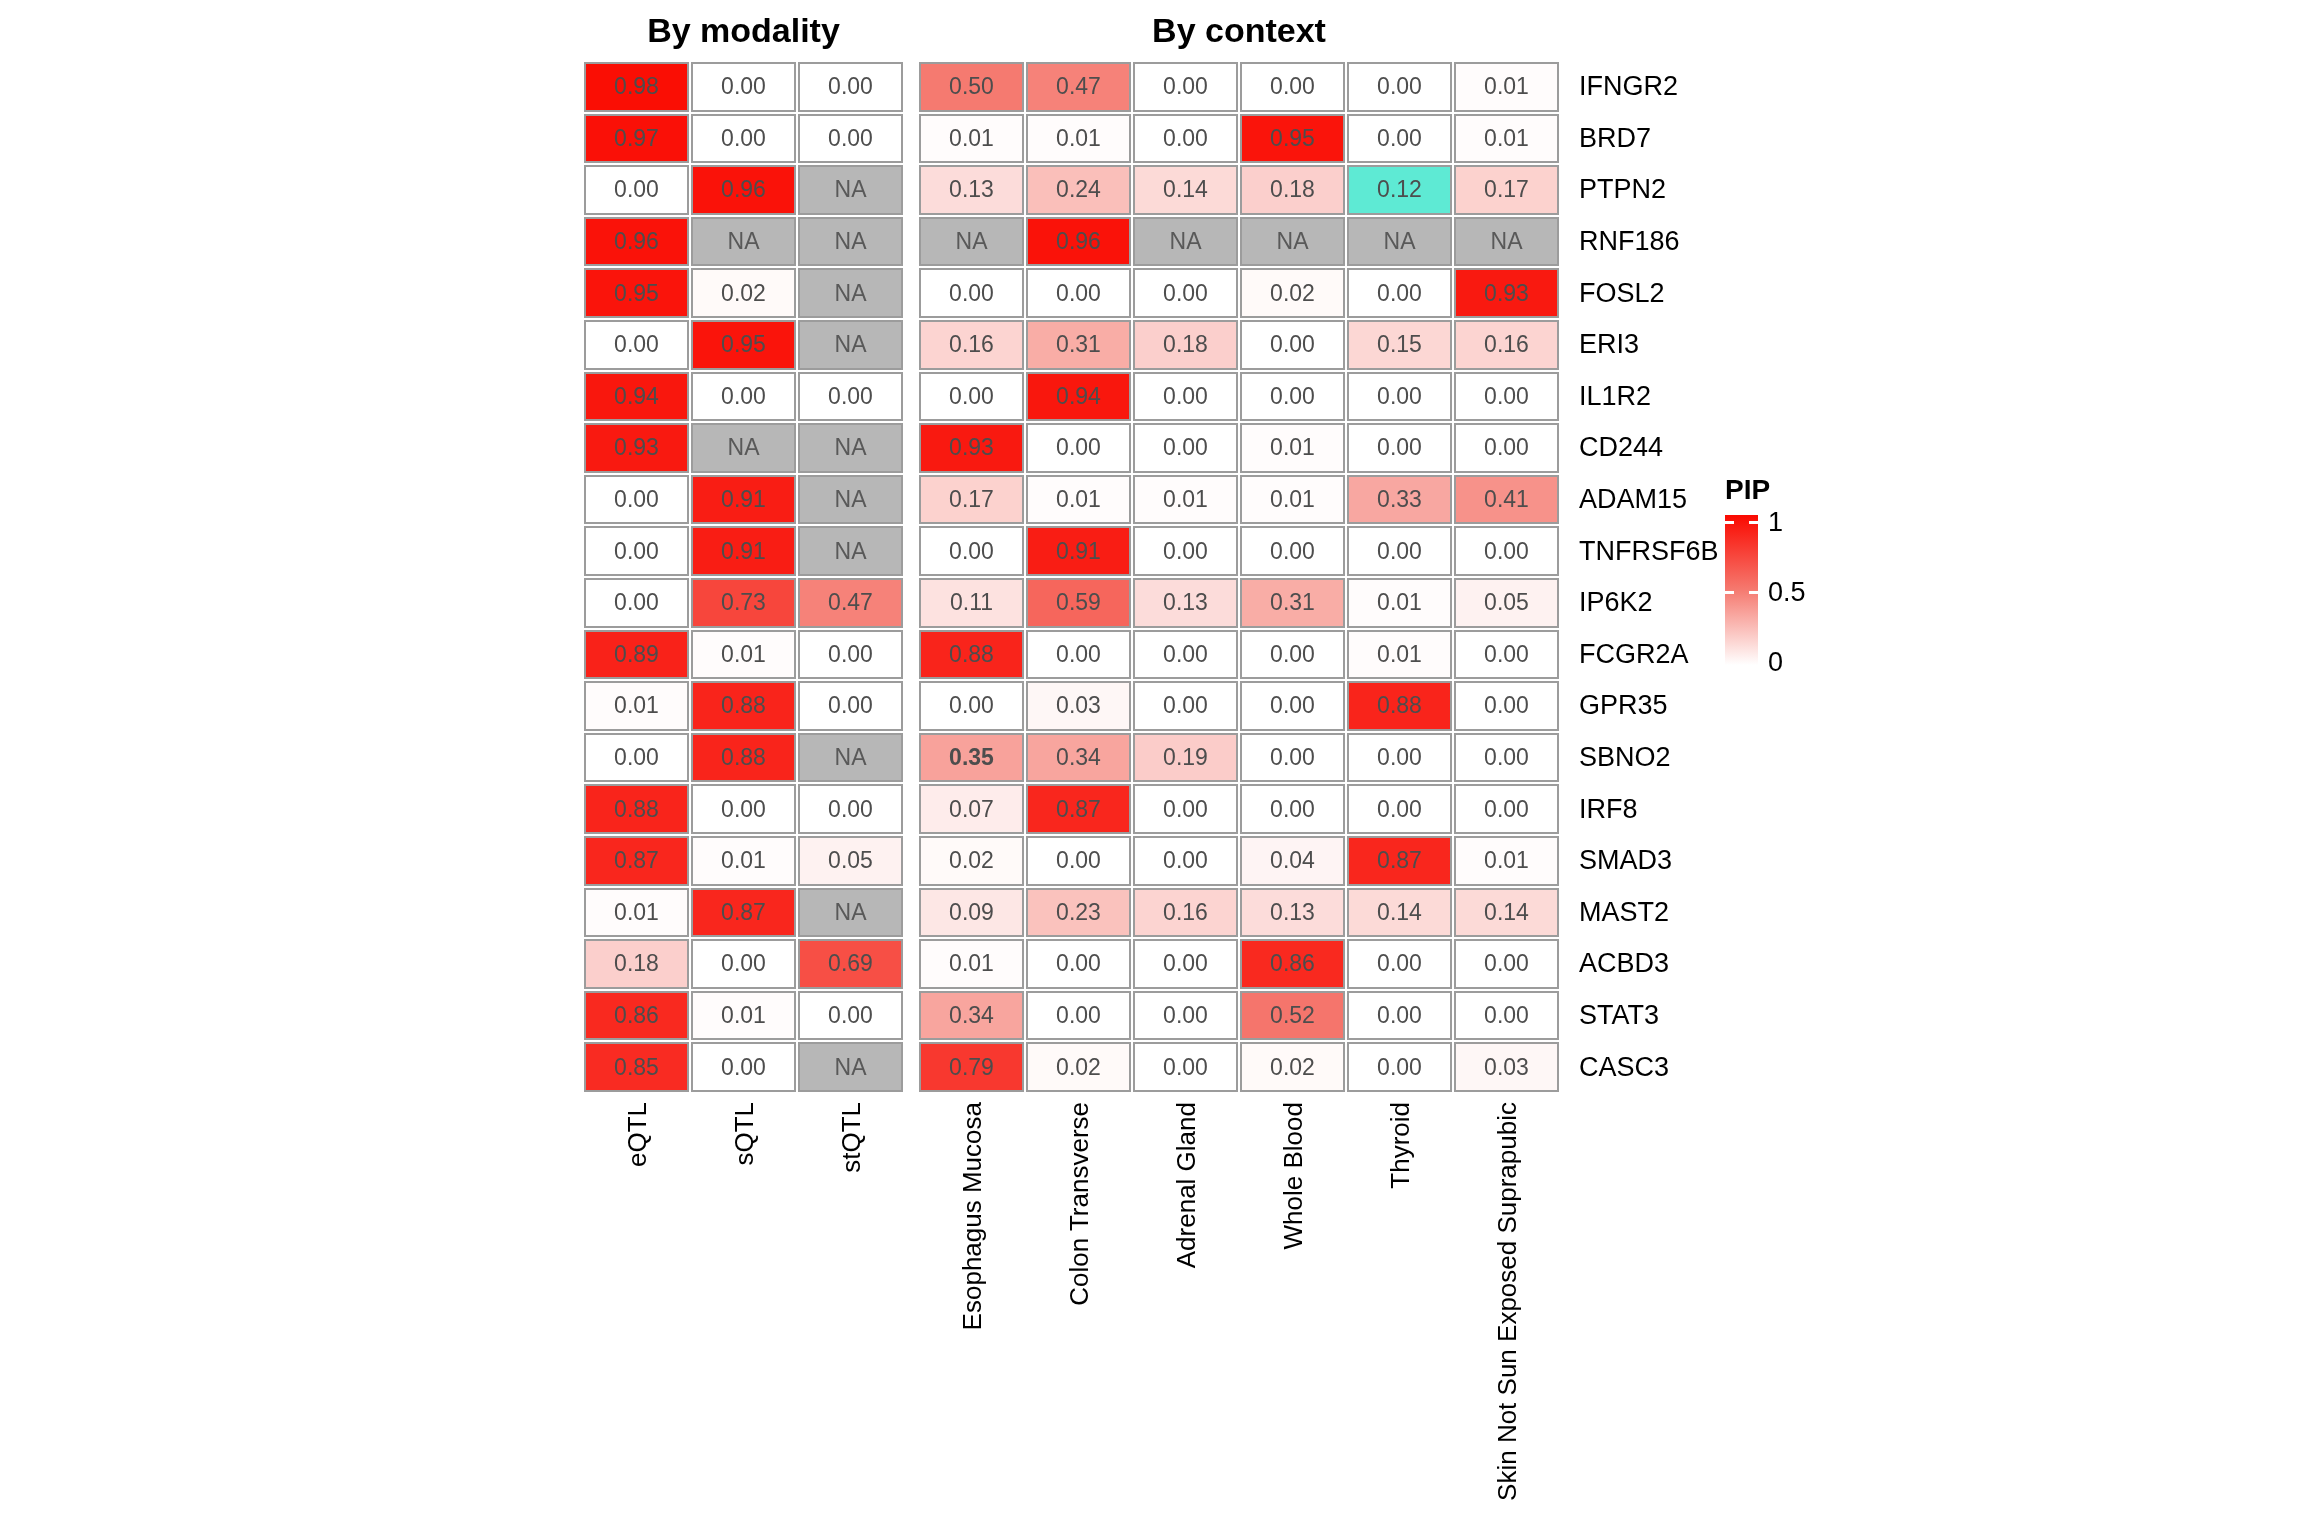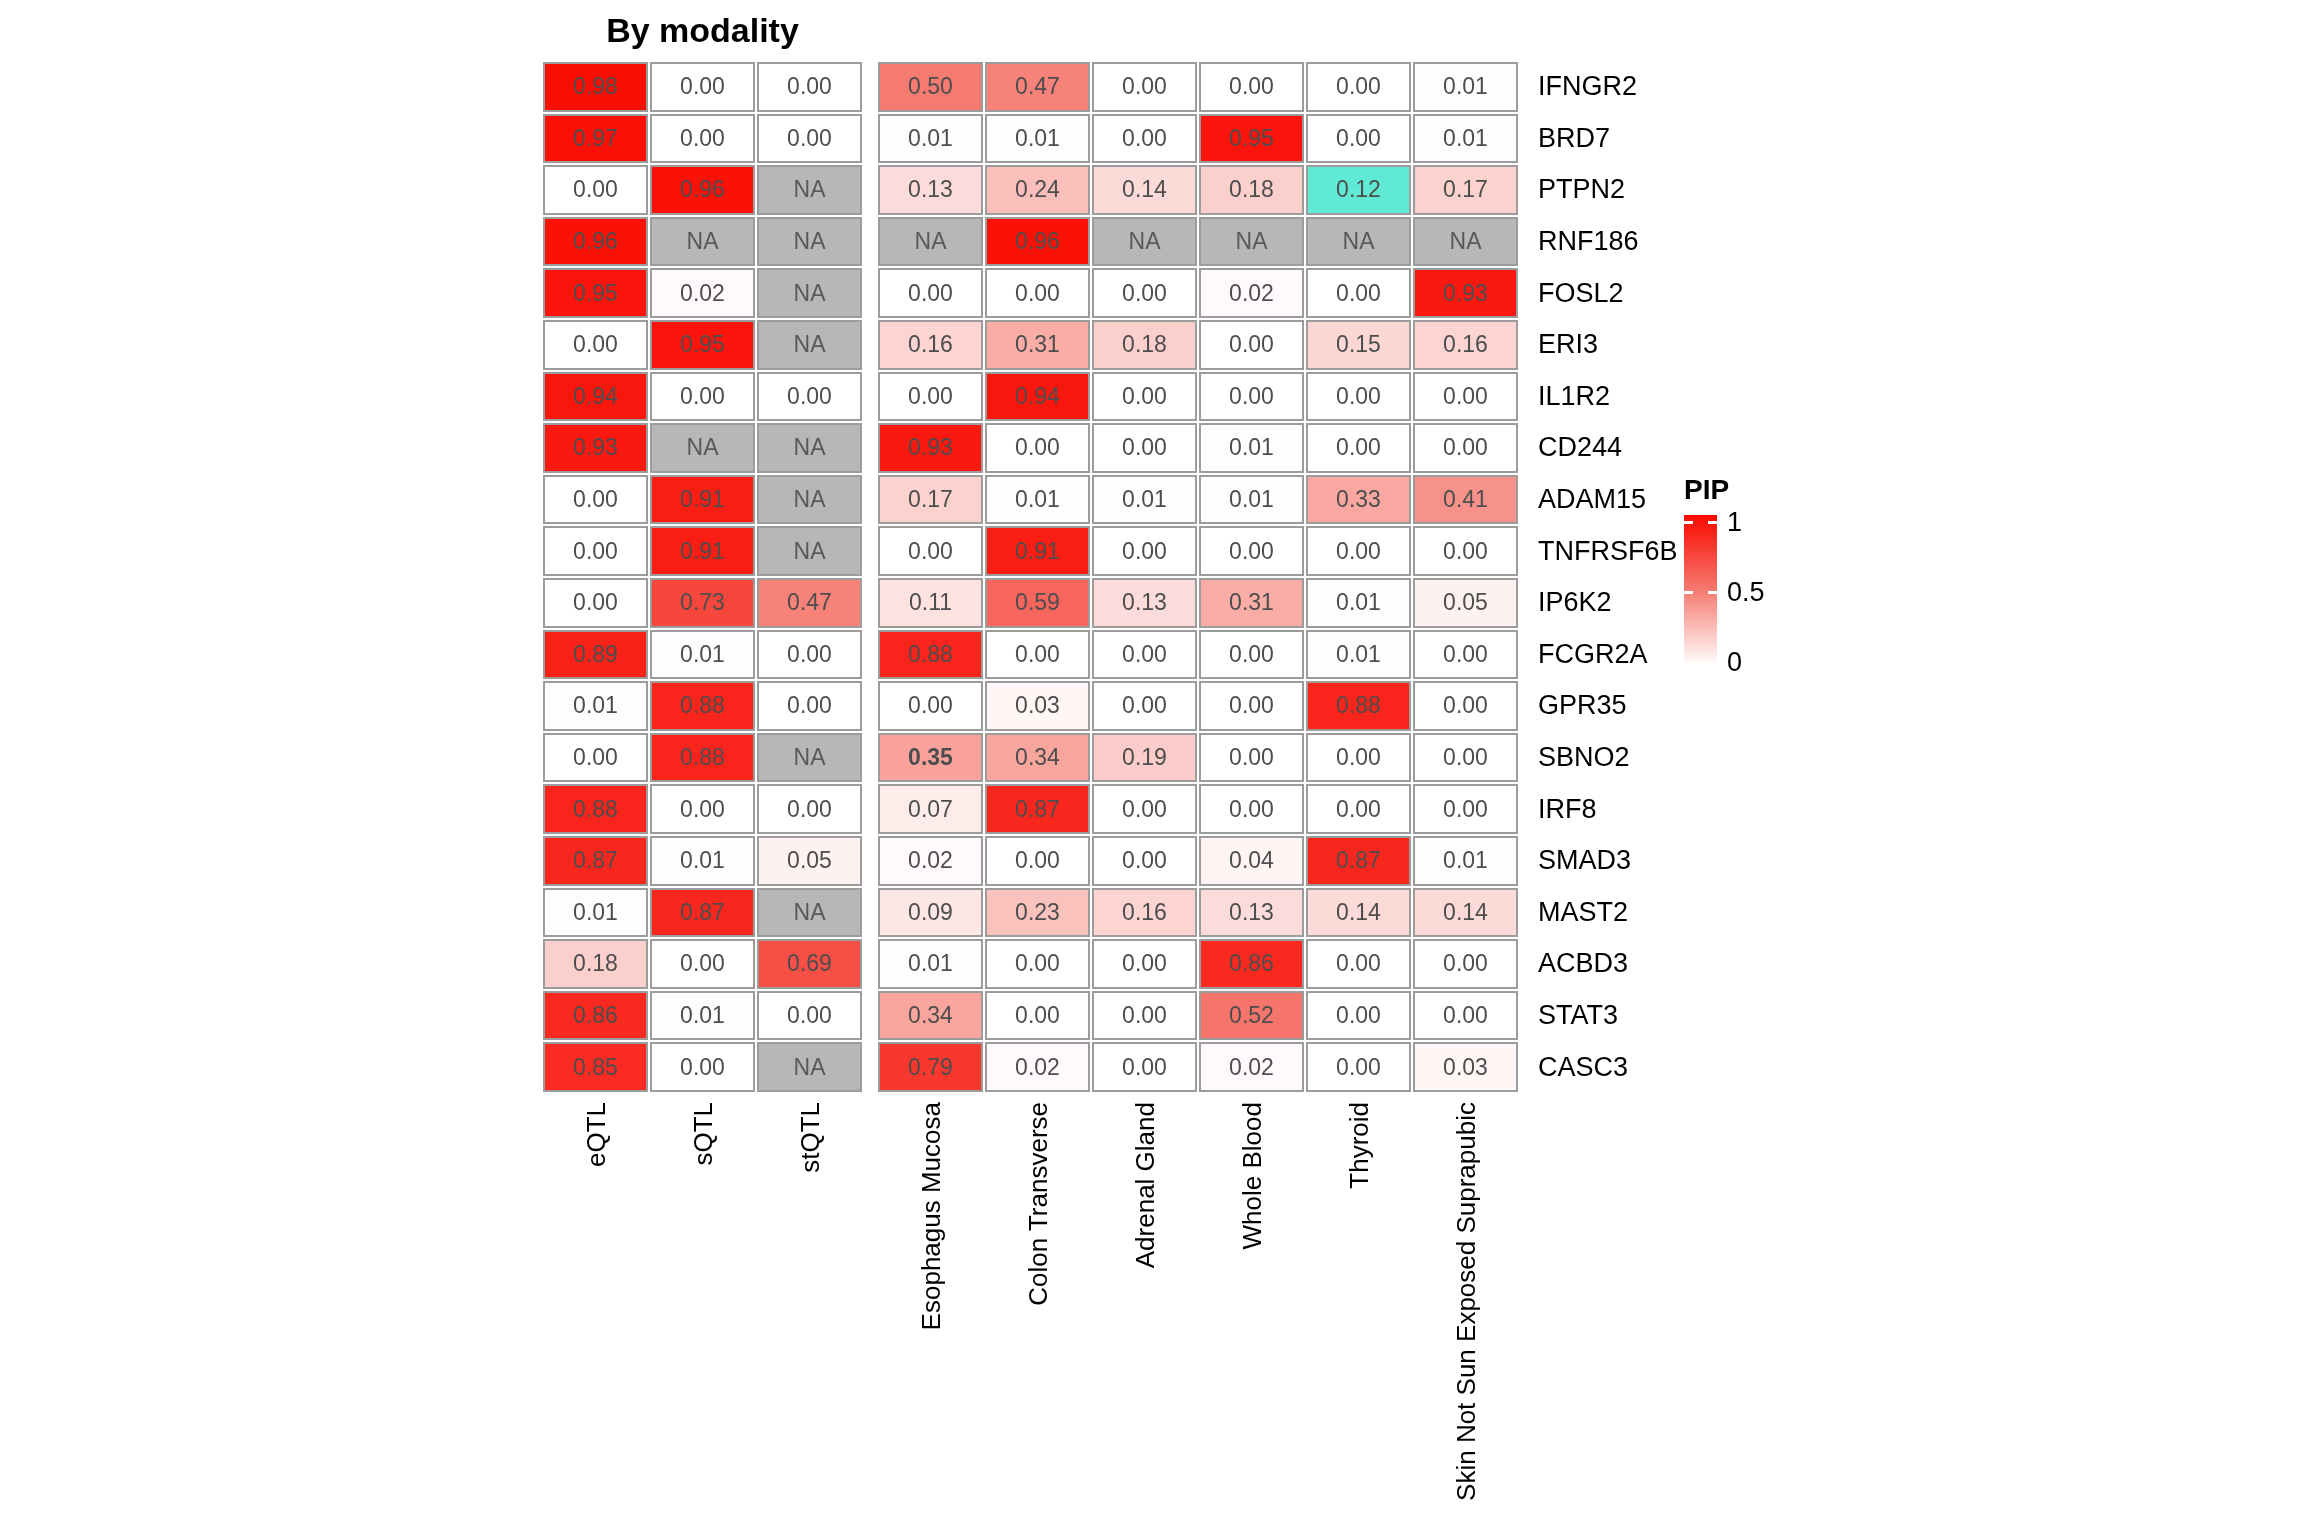--- a/index.html
+++ b/index.html
@@ -1,18 +1,18 @@
 <!DOCTYPE html>
 <html><head>
 <meta charset="utf-8">
 <style>
   html,body{margin:0;padding:0;background:#ffffff;}
   body{width:2304px;height:1536px;position:relative;overflow:hidden;
        font-family:"Liberation Sans", sans-serif;}
-  .fig{position:absolute;inset:0;}
+  .fig{position:absolute;inset:0;margin-left:41px;}
   .panel-title{position:absolute;top:10px;text-align:center;
        font-size:34px;font-weight:bold;color:#000;line-height:40px;}
   #title-modality{left:543px;width:319px;}
   #title-context{left:878px;width:640px;}
   .grid{position:absolute;top:62px;display:grid;gap:2px;border-radius:18px;}
   #grid-modality{left:543px;}
   #grid-context{left:878px;}
   .cell{width:105px;height:49.6px;box-sizing:border-box;
        border:2px solid #9C9C9C;display:flex;align-items:center;justify-content:center;
        font-size:23px;color:#4D4D4D;background:#fff;}
@@ -28,20 +28,21 @@
   #colorbar{position:absolute;left:0;top:41px;width:33px;height:150px;}
   .cb-tick{position:absolute;width:9px;height:3px;background:#ffffff;}
   .cb-label{position:absolute;left:43px;height:34px;display:flex;align-items:center;
        font-size:27px;color:#000;}
 </style>
 </head>
 <body>
 
 <div class="fig">
   <div class="panel-title" id="title-modality">By modality</div>
+  <div class="panel-title" id="title-context">By context</div>
 
   <div class="grid" id="grid-modality" style="grid-template-columns: repeat(3, 105px); grid-template-rows: repeat(20, 49.6px);">
       <div class="cell" style="background: rgb(250, 14, 4);">0.98</div>
       <div class="cell" style="background: rgb(255, 255, 255);">0.00</div>
       <div class="cell" style="background: rgb(255, 255, 255);">0.00</div>
       <div class="cell" style="background: rgb(250, 16, 7);">0.97</div>
       <div class="cell" style="background: rgb(255, 255, 255);">0.00</div>
       <div class="cell" style="background: rgb(255, 255, 255);">0.00</div>
       <div class="cell" style="background: rgb(255, 255, 255);">0.00</div>
       <div class="cell" style="background: rgb(250, 18, 9);">0.96</div>

